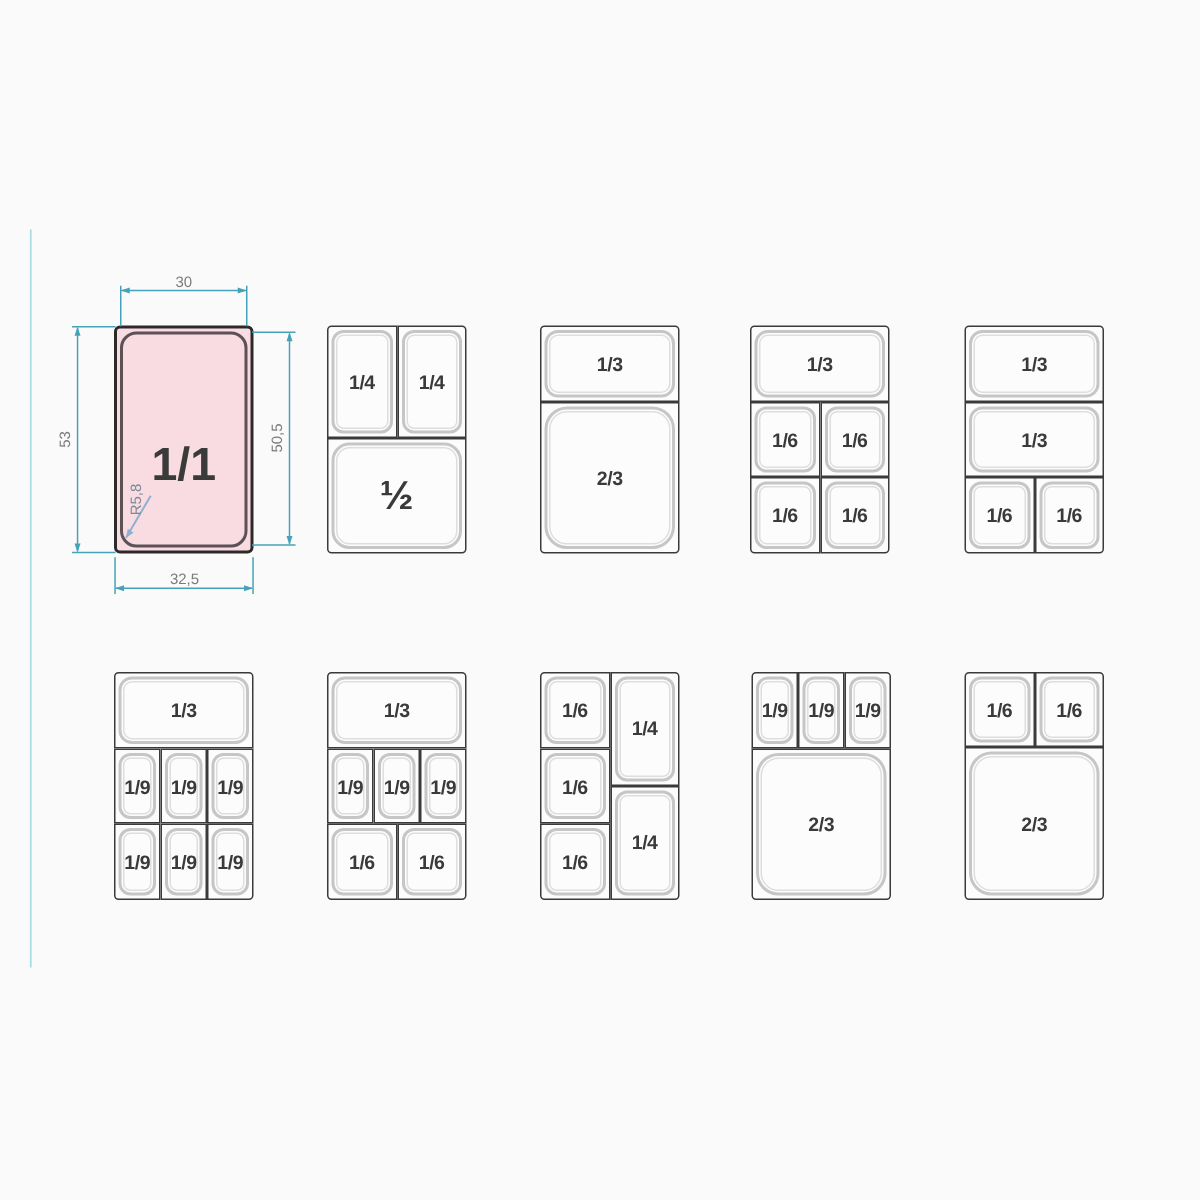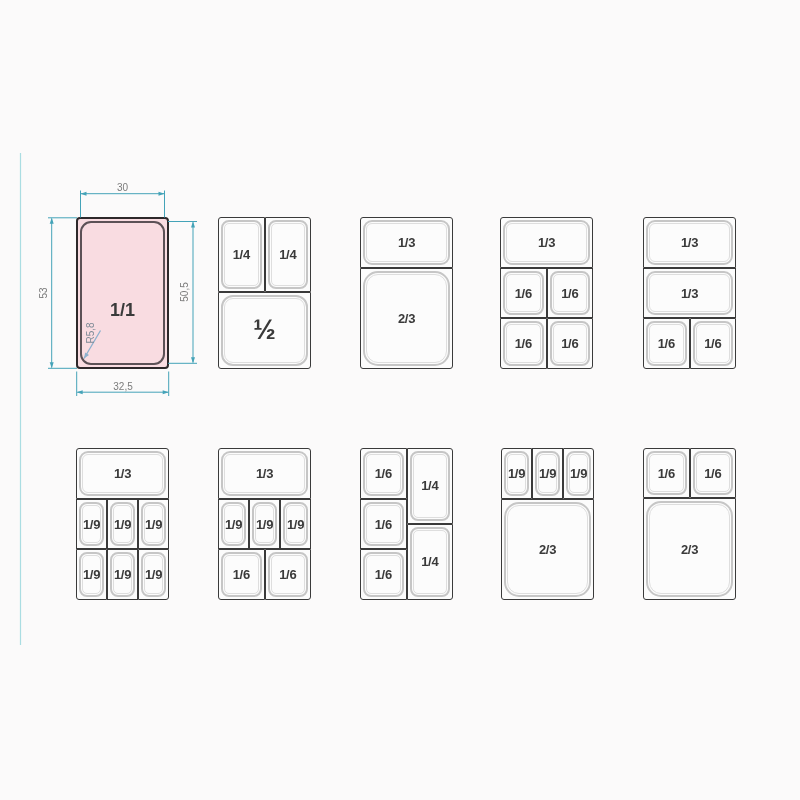--- a/index.html
+++ b/index.html
@@ -16,21 +16,21 @@
 </style>
 </head>
 <body>
 
 <div style="position:absolute;left:76px;top:217px;width:93px;height:152px;box-sizing:border-box;
      border:2px solid #2d282a;border-radius:4px;background:#f9dce1;">
 
   <div style="position:absolute;inset:2px;box-sizing:border-box;border:2px solid #5c5156;border-radius:11px;"></div>
 
   <div style="position:absolute;inset:0;display:flex;align-items:center;justify-content:center;
-       font-weight:bold;font-size:18px;color:#3a3a3a;margin-top:34px;">1/1</div>
+       font-weight:bold;font-size:31px;color:#3a3a3a;margin-top:34px;">1/1</div>
 </div>
 
 <div class="panel" style="left:218px;top:217px;">
 
 <div class="cell" style="left:0px;top:0px;width:46.5px;height:75px;border-top-left-radius:3px;">
       <div class="rim" style="border-radius:8px;">
         <div class="rim2" style="border-radius:5px;"></div>
       </div>
       <div class="lbl">1/4</div>
     </div>

